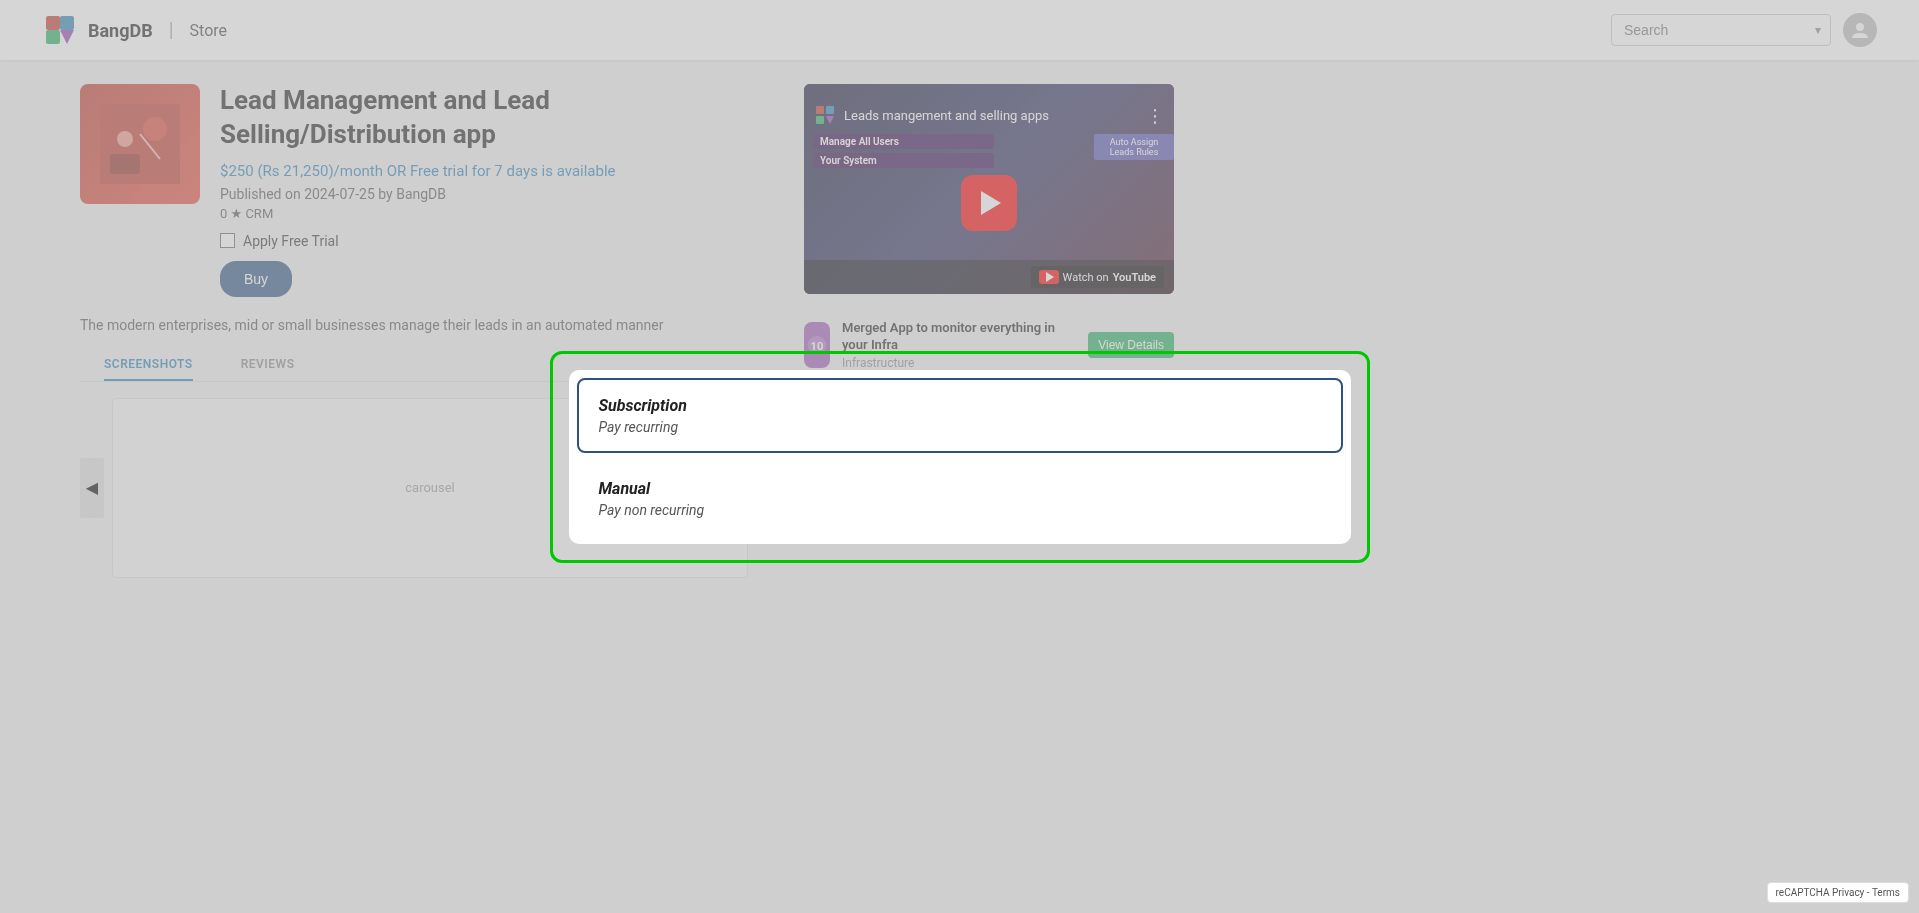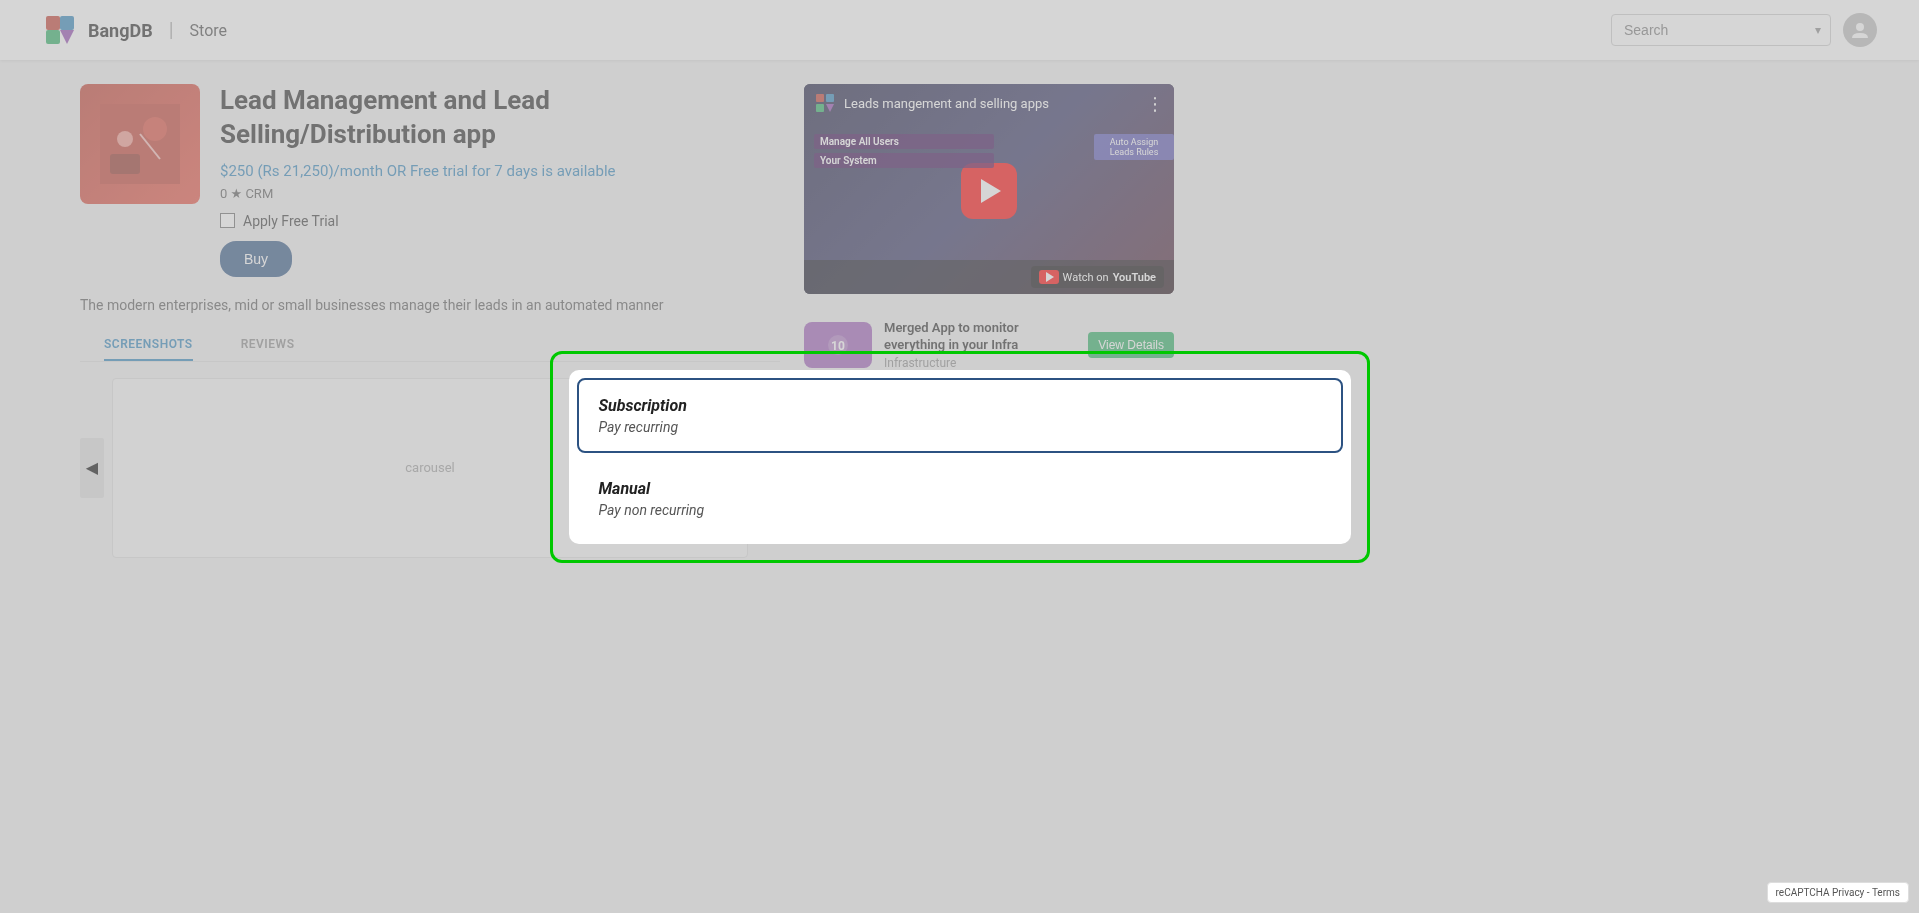--- a/index.html
+++ b/index.html
@@ -234,21 +234,21 @@
       height: 210px;
       background: #1a1a2e;
       border-radius: 6px;
       overflow: hidden;
       margin-bottom: 16px;
       position: relative;
     }
     .video-title-bar {
       display: flex;
       align-items: center;
-      padding: 8px 10px;
+      padding: 20px 10px;
       gap: 8px;
     }
     .video-logo {
       width: 22px;
       height: 22px;
     }
     .video-title-text {
       color: #fff;
       font-size: 13px;
       flex: 1;
@@ -319,21 +319,21 @@
 
     
     .sidebar-app-item {
       display: flex;
       align-items: center;
       gap: 12px;
       padding: 10px 0;
       border-bottom: 1px solid #eee;
     }
     .sidebar-app-icon {
-      width: 68px;
+      width: 26px;
       height: 46px;
       border-radius: 8px;
       flex-shrink: 0;
       display: flex;
       align-items: center;
       justify-content: center;
     }
     .sidebar-app-details { flex: 1; }
     .sidebar-app-name {
       font-size: 13px;
@@ -479,20 +479,21 @@
             <circle cx="55" cy="25" r="12" fill="#e74c3c" opacity="0.7"></circle>
             <rect x="10" y="50" width="30" height="20" fill="#922b21" rx="3"></rect>
             <circle cx="25" cy="35" r="8" fill="#f1948a"></circle>
             <line x1="40" y1="30" x2="60" y2="55" stroke="#f5b7b1" stroke-width="2"></line>
           </svg>
         </div>
       </div>
       <div class="app-details">
         <h1 class="app-title">Lead Management and Lead Selling/Distribution app</h1>
         <p class="app-price">$250 (Rs 21,250)/month OR Free trial for 7 days is available</p>
+        <p class="app-published">Published on 2024-07-25 by BangDB</p>
         <p class="app-rating">0 ★ CRM</p>
         <div class="free-trial-row">
           <div class="checkbox"></div>
           <span class="free-trial-label">Apply Free Trial</span>
         </div>
         <button class="buy-btn">Buy</button>
       </div>
     </div>
 
     <p class="app-description">The modern enterprises, mid or small businesses manage their leads in an automated manner</p>

